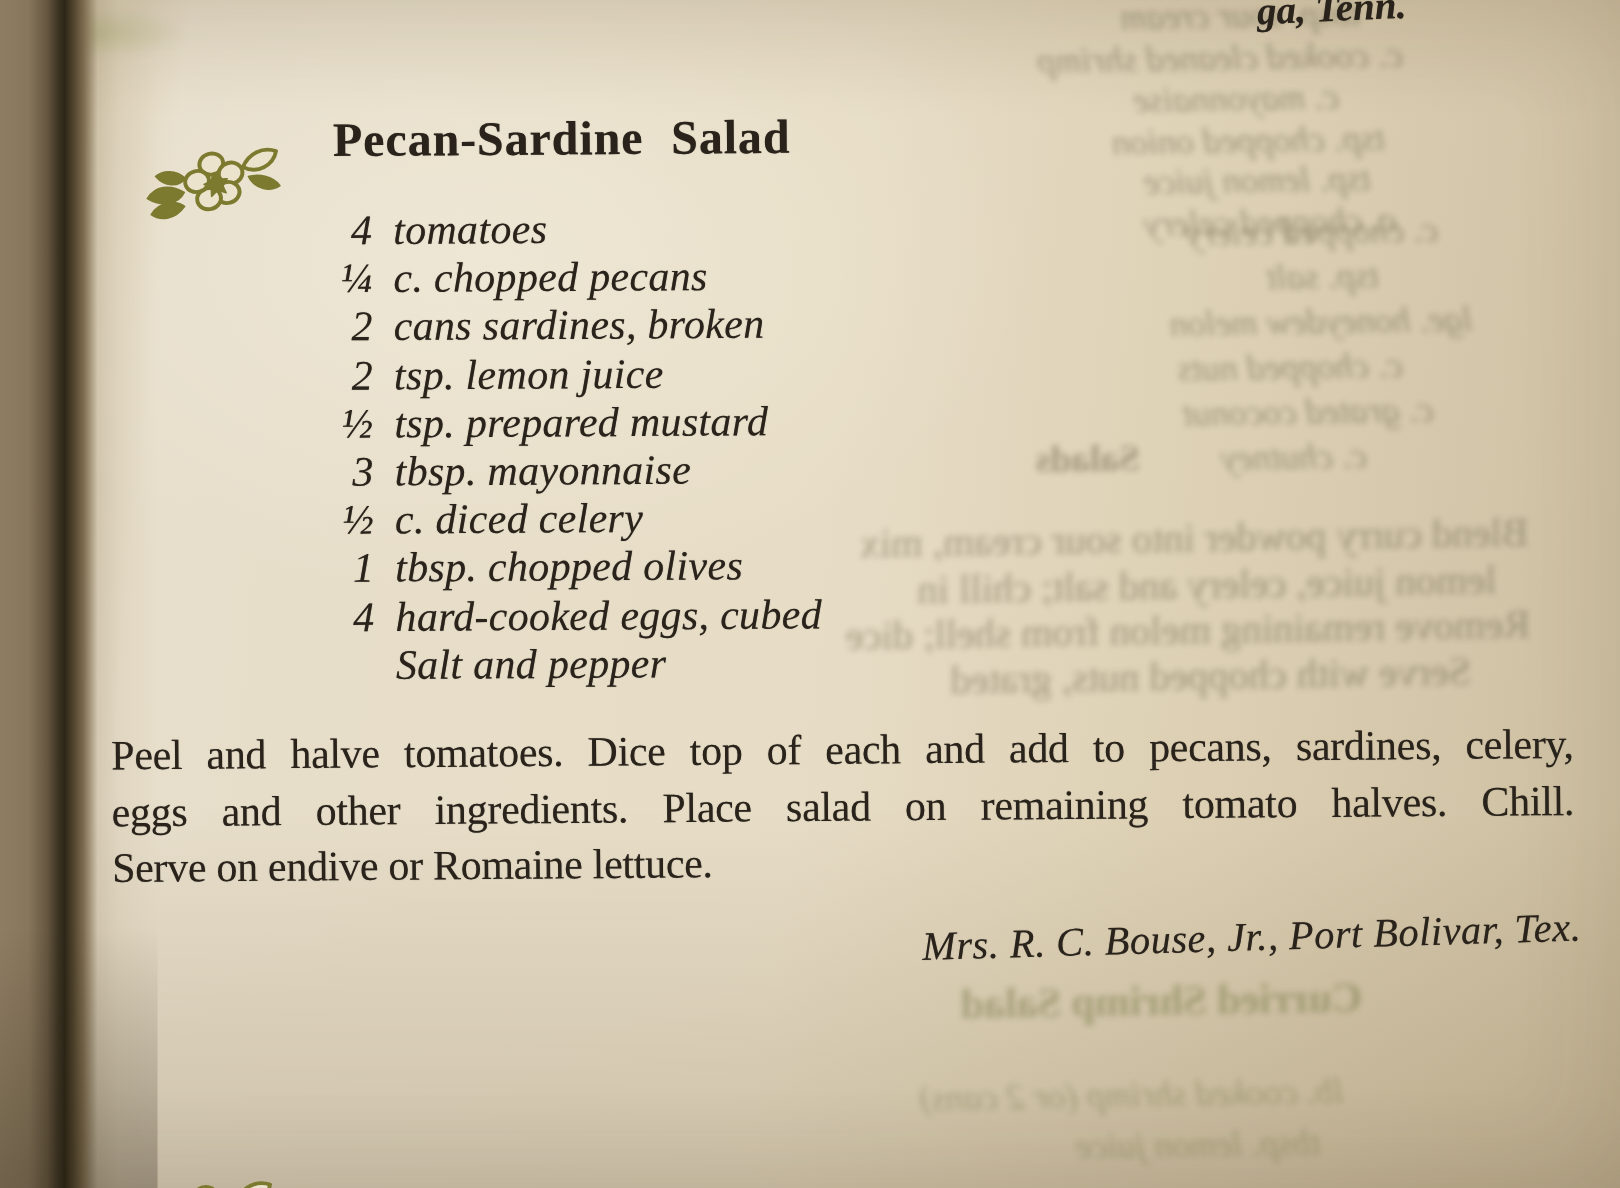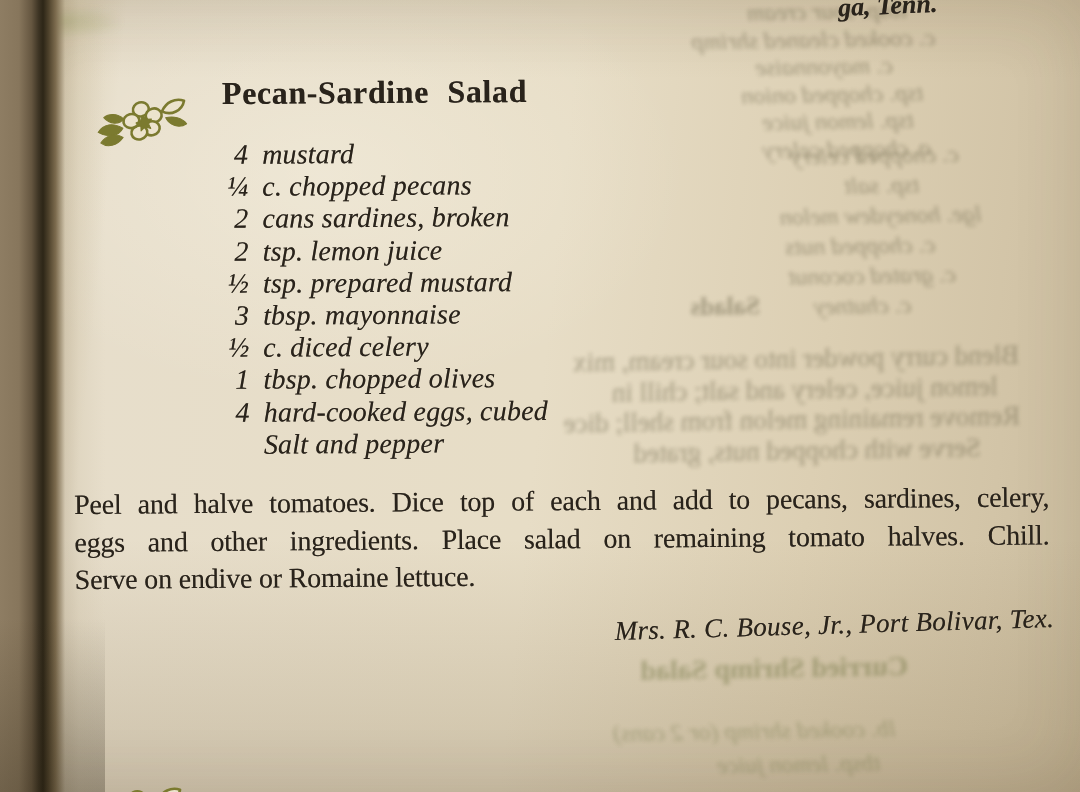--- a/index.html
+++ b/index.html
@@ -150,21 +150,21 @@
       <ellipse cx="40" cy="28" rx="8" ry="7" fill="#ece3cd"></ellipse>
       <path d="M72,26 C78,18 88,16 96,21 C92,30 80,33 72,26 Z" fill="#ece3cd"></path>
     </g>
   </svg>
 
   <div class="txt" id="title">Pecan-Sardine Salad</div>
 
   <div class="txt" id="ingredients">
     <div class="ing-row">
       <span class="ing-qty">4</span>
-      <span>mustard</span>
+      <span>tomatoes</span>
     </div>
     <div class="ing-row">
       <span class="ing-qty">¼</span>
       <span>c. chopped pecans</span>
     </div>
     <div class="ing-row">
       <span class="ing-qty">2</span>
       <span>cans sardines, broken</span>
     </div>
     <div class="ing-row">

